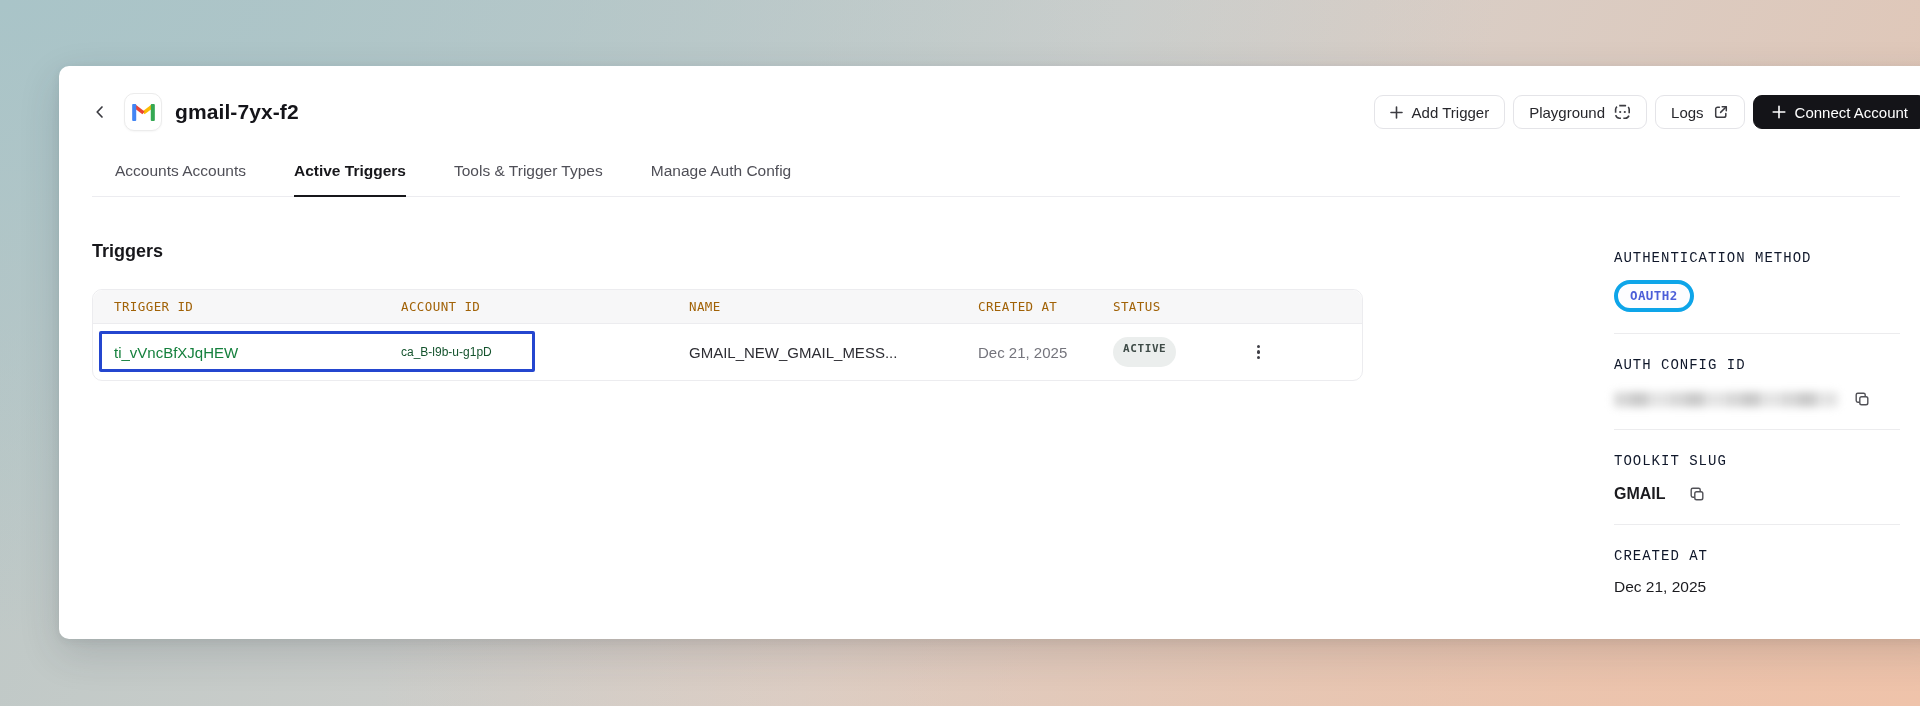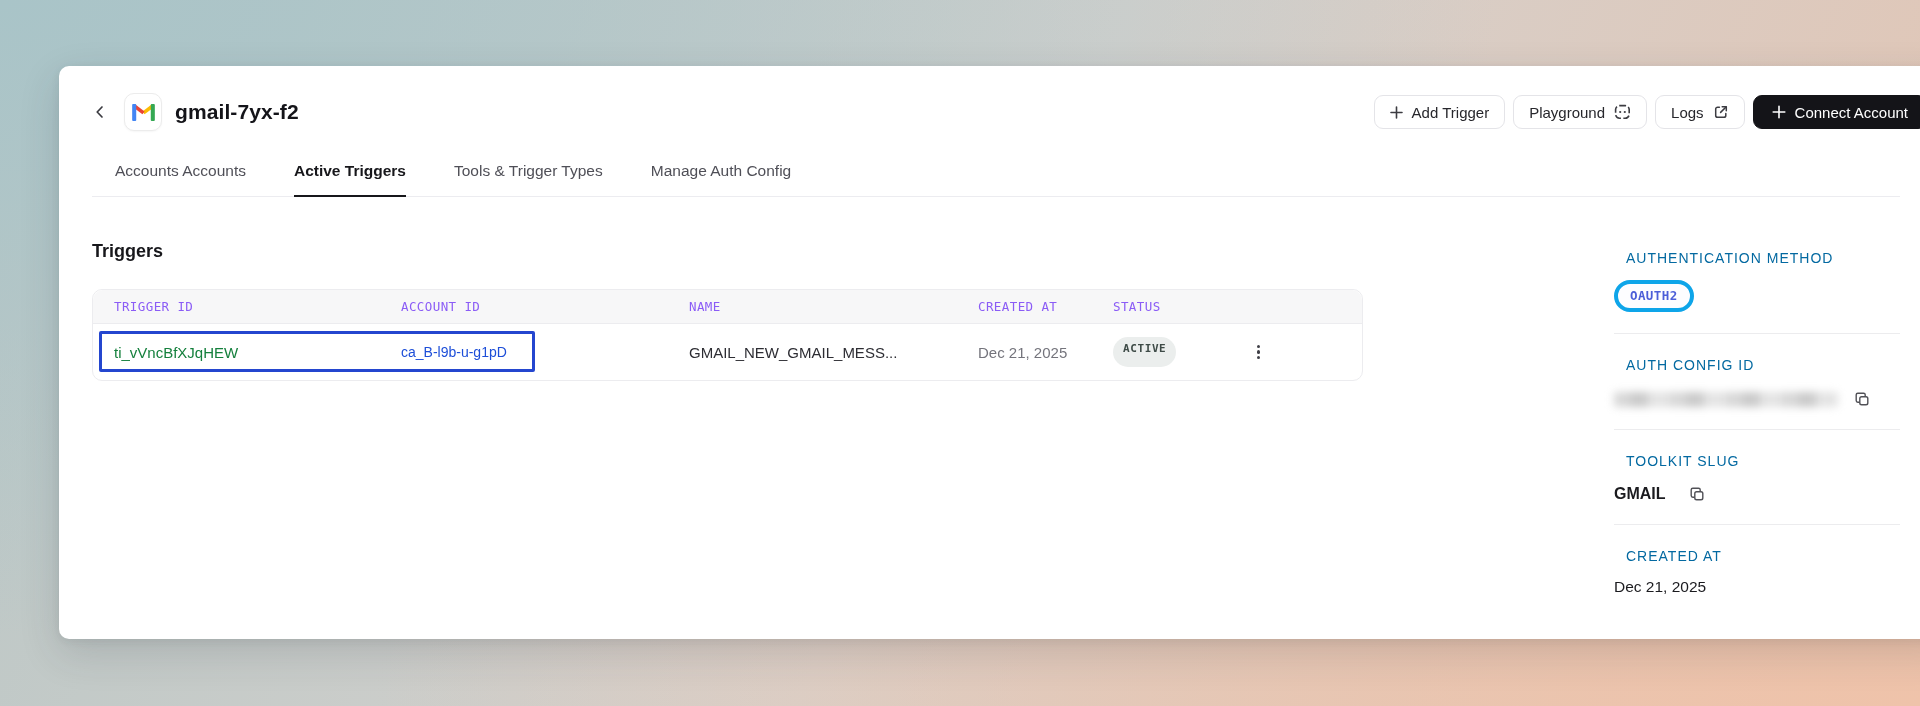--- a/index.html
+++ b/index.html
@@ -34,38 +34,38 @@
   .tabs { display: flex; gap: 48px; margin: 31px 55px 0 33px; padding-left: 23px; border-bottom: 1px solid #ececf0; }
   .tab { padding-bottom: 15px; font-size: 15.5px; color: #4f4f57; cursor: pointer; white-space: nowrap; }
   .tab.active { color: #17171b; font-weight: 700; border-bottom: 2px solid #17171b; margin-bottom: -1px; }
   
   .content { display: flex; }
   .main { flex: 1; padding-left: 33px; }
   h2.section-title { margin-top: 44px; font-size: 18px; font-weight: 700; color: #17171b; }
   .table { margin-top: 27px; width: 1271px; border: 1px solid #ececef; border-radius: 10px; background: #fff; }
   .thead, .trow { display: grid; grid-template-columns: 308px 288px 289px 135px 142px 1fr; align-items: center; }
   .thead { height: 34px; background: #f7f7f8; border-bottom: 1px solid #ececef; border-radius: 10px 10px 0 0; }
-  .th { font-family: "DejaVu Sans Mono", monospace; font-size: 12.5px; color: #8b5cf6; letter-spacing: .4px; }
+  .th { font-family: "DejaVu Sans Mono", monospace; font-size: 12.5px; color: #a16207; letter-spacing: .4px; }
   .th:first-child { padding-left: 21px; }
   .trow { height: 56px; position: relative; cursor: pointer; }
   .td-trigger { padding-left: 21px; font-size: 15px; color: #15803d; }
-  .td-account { font-size: 14px; color: #1d4ed8; }
+  .td-account { font-size: 12px; color: #14532d; }
   .td-name    { font-size: 15px; color: #2d2d33; }
   .td-date    { font-size: 15px; color: #74747c; }
   .status-badge {
     display: inline-flex; padding: 5px 10px 12px; background: #ebeeed; color: #3e4b47;
     font-family: "DejaVu Sans Mono", monospace; font-size: 11px; font-weight: 700;
     letter-spacing: .6px; border-radius: 999px;
   }
   .kebab { background: none; border: none; cursor: pointer; display: flex; flex-direction: column; gap: 2.6px; padding: 6px; margin-left: -4px; width: auto; justify-self: start; }
   .kebab i { width: 3.2px; height: 3.2px; border-radius: 50%; background: #3f3f46; }
   .selection-box { position: absolute; left: 6px; top: 7px; width: 436px; height: 41px; border: 3px solid #2446cf; border-radius: 2px; pointer-events: none; }
   
   .sidebar { width: 286px; margin-right: 55px; flex-shrink: 0; padding-top: 53px; }
-  .side-label { font-family: Liberation Sans, sans-serif; font-size: 14px; color: #0369a1; letter-spacing: 1px; white-space: nowrap; margin-left: 12px; }
+  .side-label { font-family: Liberation Mono, monospace; font-size: 14px; color: #0f172a; letter-spacing: 1px; white-space: nowrap; }
   .oauth-badge {
     display: inline-block; margin-top: 14px; padding: 4px 12px 5px;
     font-family: "DejaVu Sans Mono", monospace; font-size: 12.5px; font-weight: 700; letter-spacing: .4px;
     color: #4c5ed8; background: #fdfdff; border: 4px solid #0ea5e9; border-radius: 999px;
   }
   .divider { height: 1px; background: #ececee; margin: 21px 0 23px; }
   .redacted-row { display: flex; align-items: center; gap: 15px; margin-top: 17px; }
   .redacted-bar {
     width: 224px; height: 15px; border-radius: 3px;
     background: repeating-linear-gradient(90deg, #d7d7d7 0 16px, #c9c9c9 16px 34px, #e3e3e3 34px 56px);

